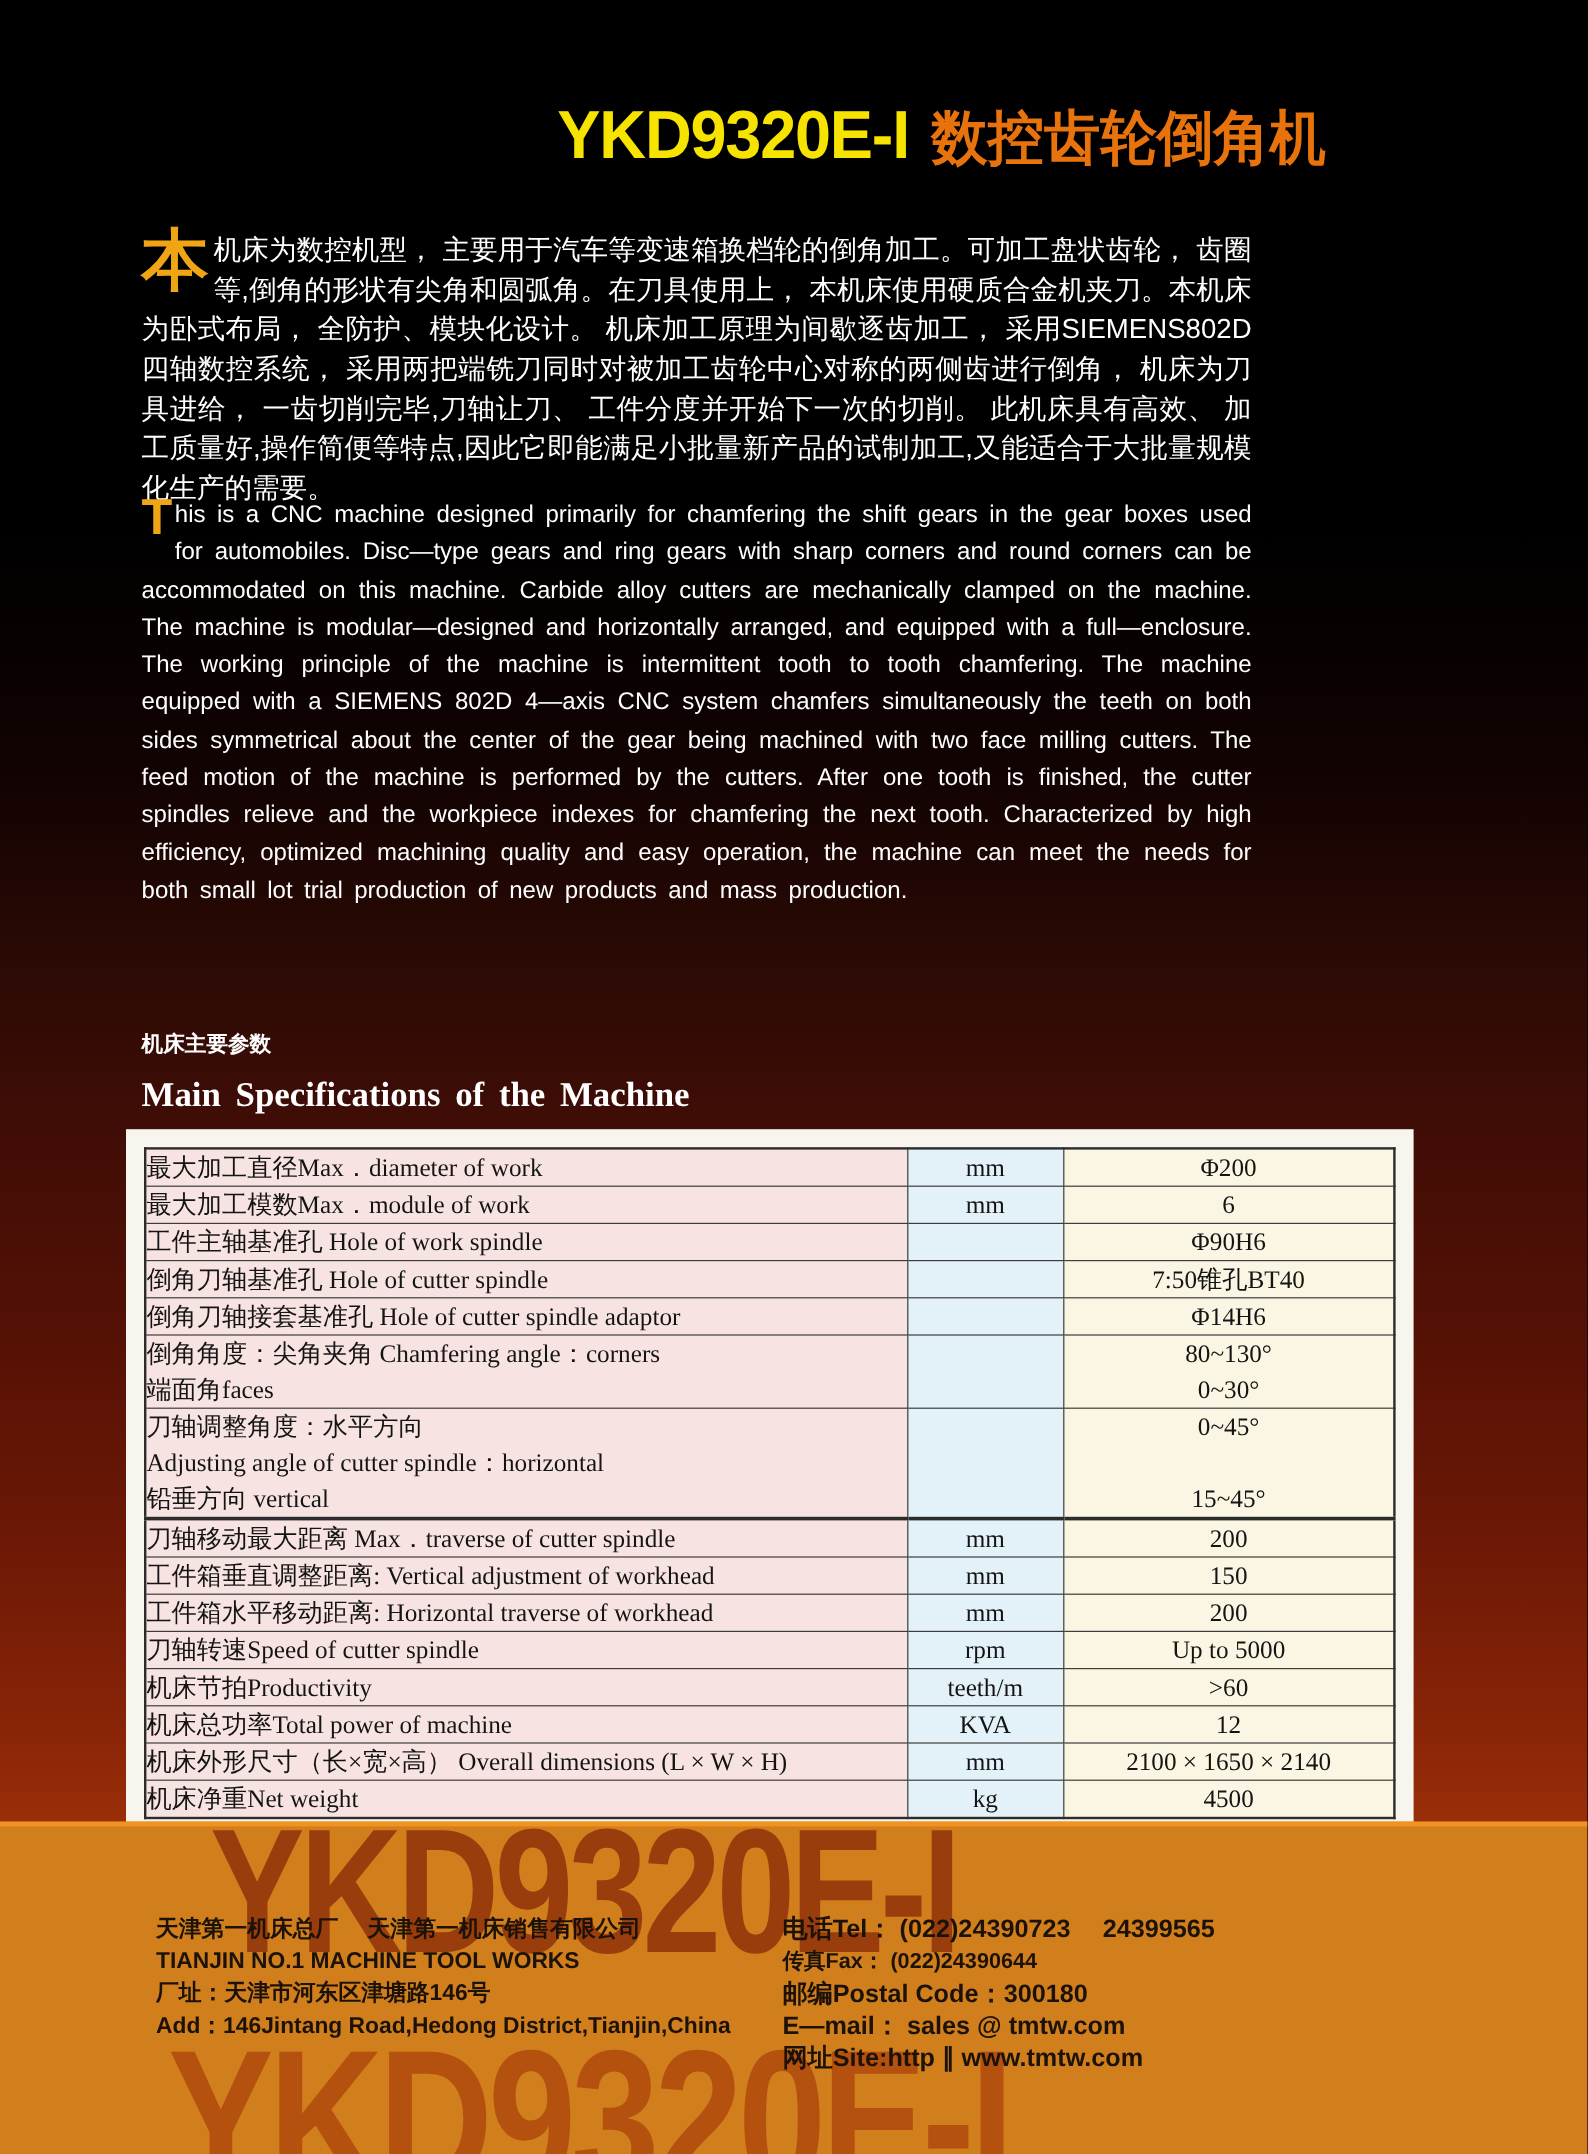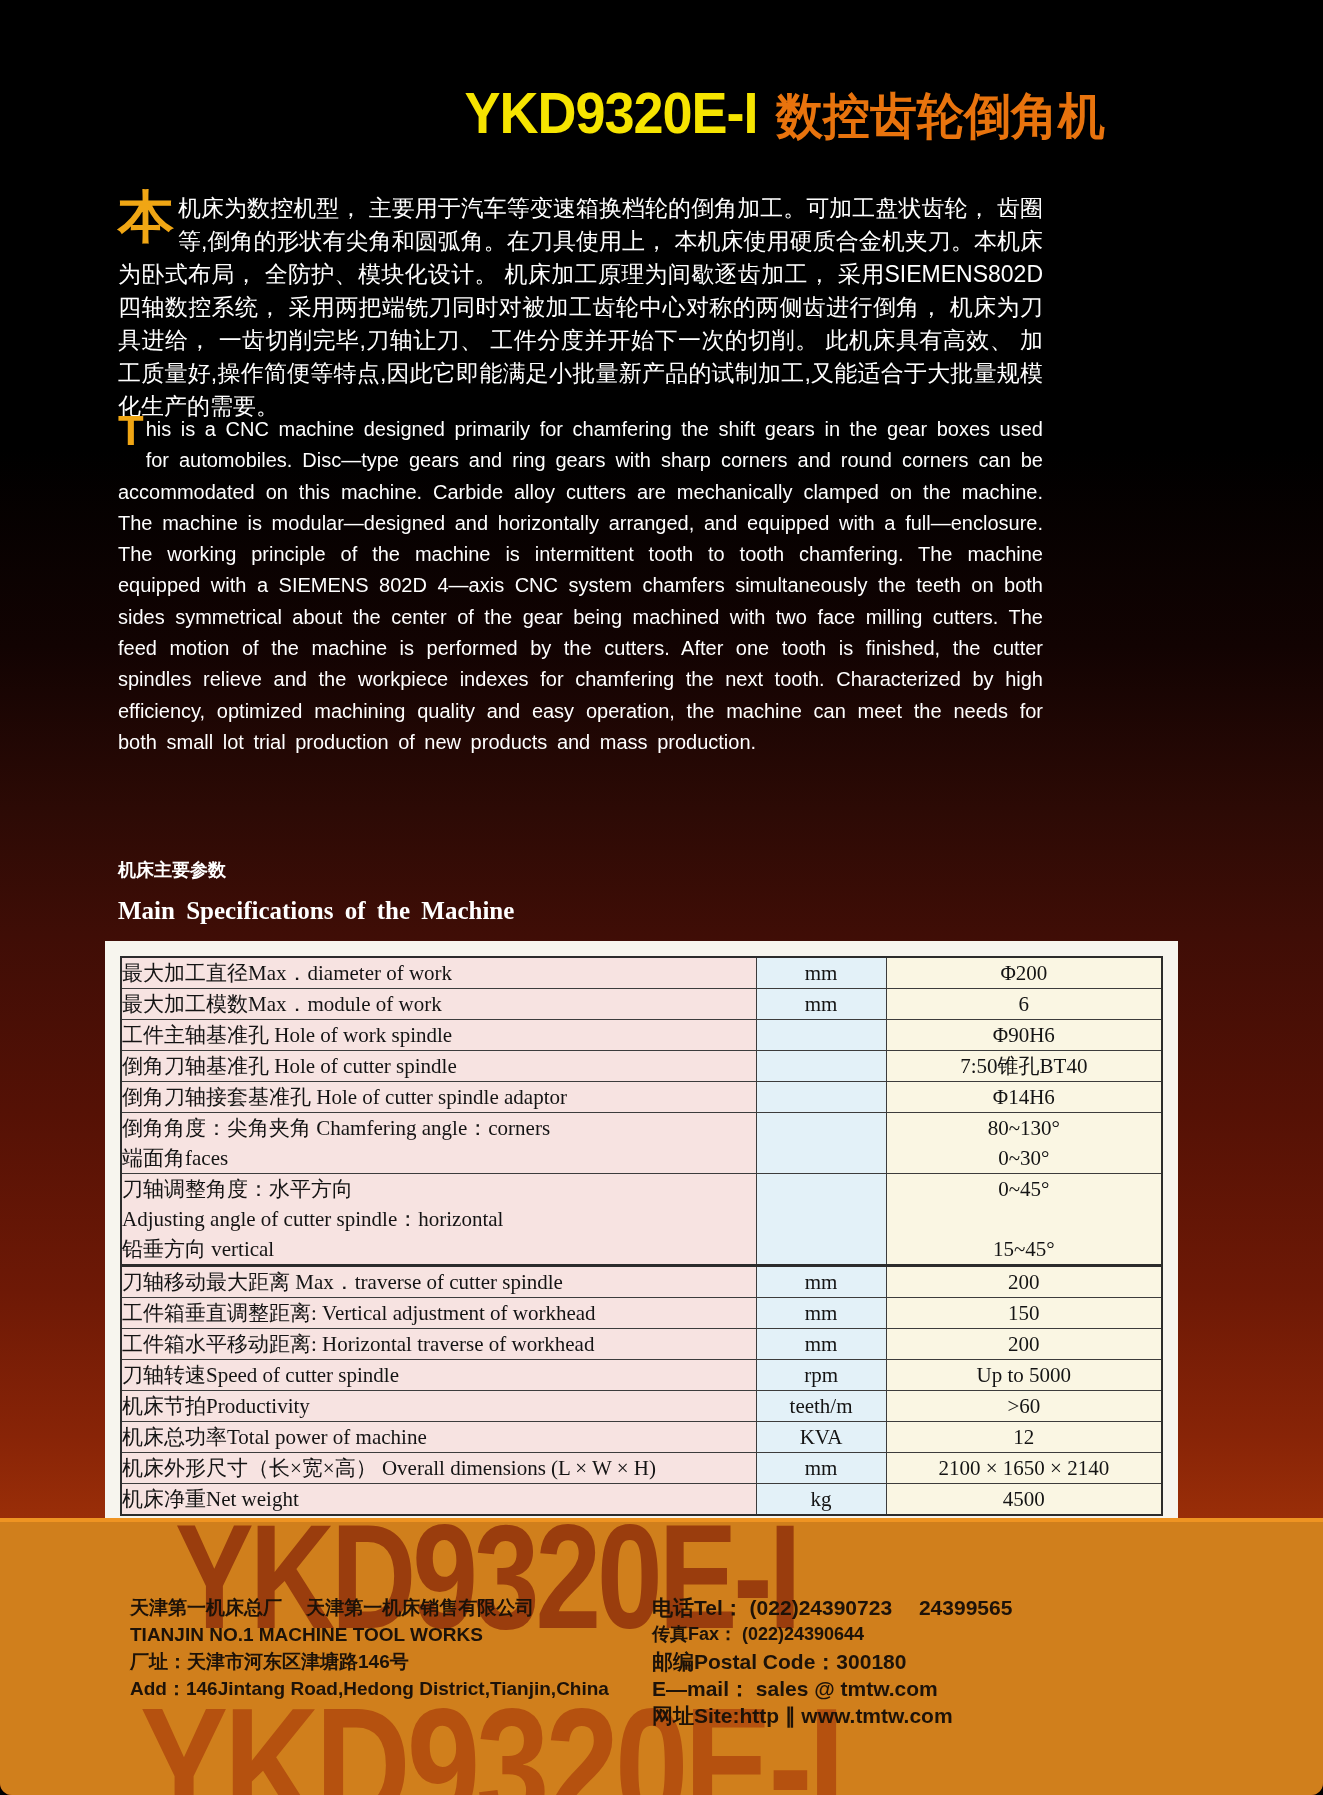--- a/index.html
+++ b/index.html
@@ -7,21 +7,20 @@
     position:relative;
     width:1323px;height:1795px;
     overflow:hidden;
     font-family:"Liberation Sans", sans-serif;
     background:linear-gradient(180deg,
       #000000 0%, #000000 25%,
       #120302 36%, #2c0a05 45%,
       #3f0d06 52%, #551105 62%,
       #6e1906 72%, #882407 80%,
       #9a2e08 84.6%, #9a2e08 100%);
-    border-radius:12px;
   }
   
   .title-band{
     position:absolute; top:82px; right:218px;
     white-space:nowrap; text-align:right;
   }
   .model{
     font-size:54px; font-weight:900; letter-spacing:-1px;
     color:#f6e400; font-family:"Liberation Sans",sans-serif;
     display:inline-block; transform:scaleY(1.05);
@@ -47,21 +46,21 @@
   }
   
   .spec-head-cn{
     position:absolute; left:118px; top:858px;
     color:#fff; font-family:"Liberation Serif",serif;
     font-weight:bold; font-size:18px;
   }
   .spec-head-en{
     position:absolute; left:118px; top:897px;
     color:#fff; font-family:"Liberation Serif",serif;
-    font-weight:bold; font-size:25px; word-spacing:5px;
+    font-weight:bold; font-size:29px; word-spacing:5px;
   }
   
   .spec-wrap{
     position:absolute; left:105px; top:941px; width:1073px;
     background:#f7f5ee; padding:15px; box-sizing:border-box;
   }
   table.spec{
     width:100%; border-collapse:collapse;
     border:2px solid #2c2c2c;
     font-family:"Liberation Serif",serif;

